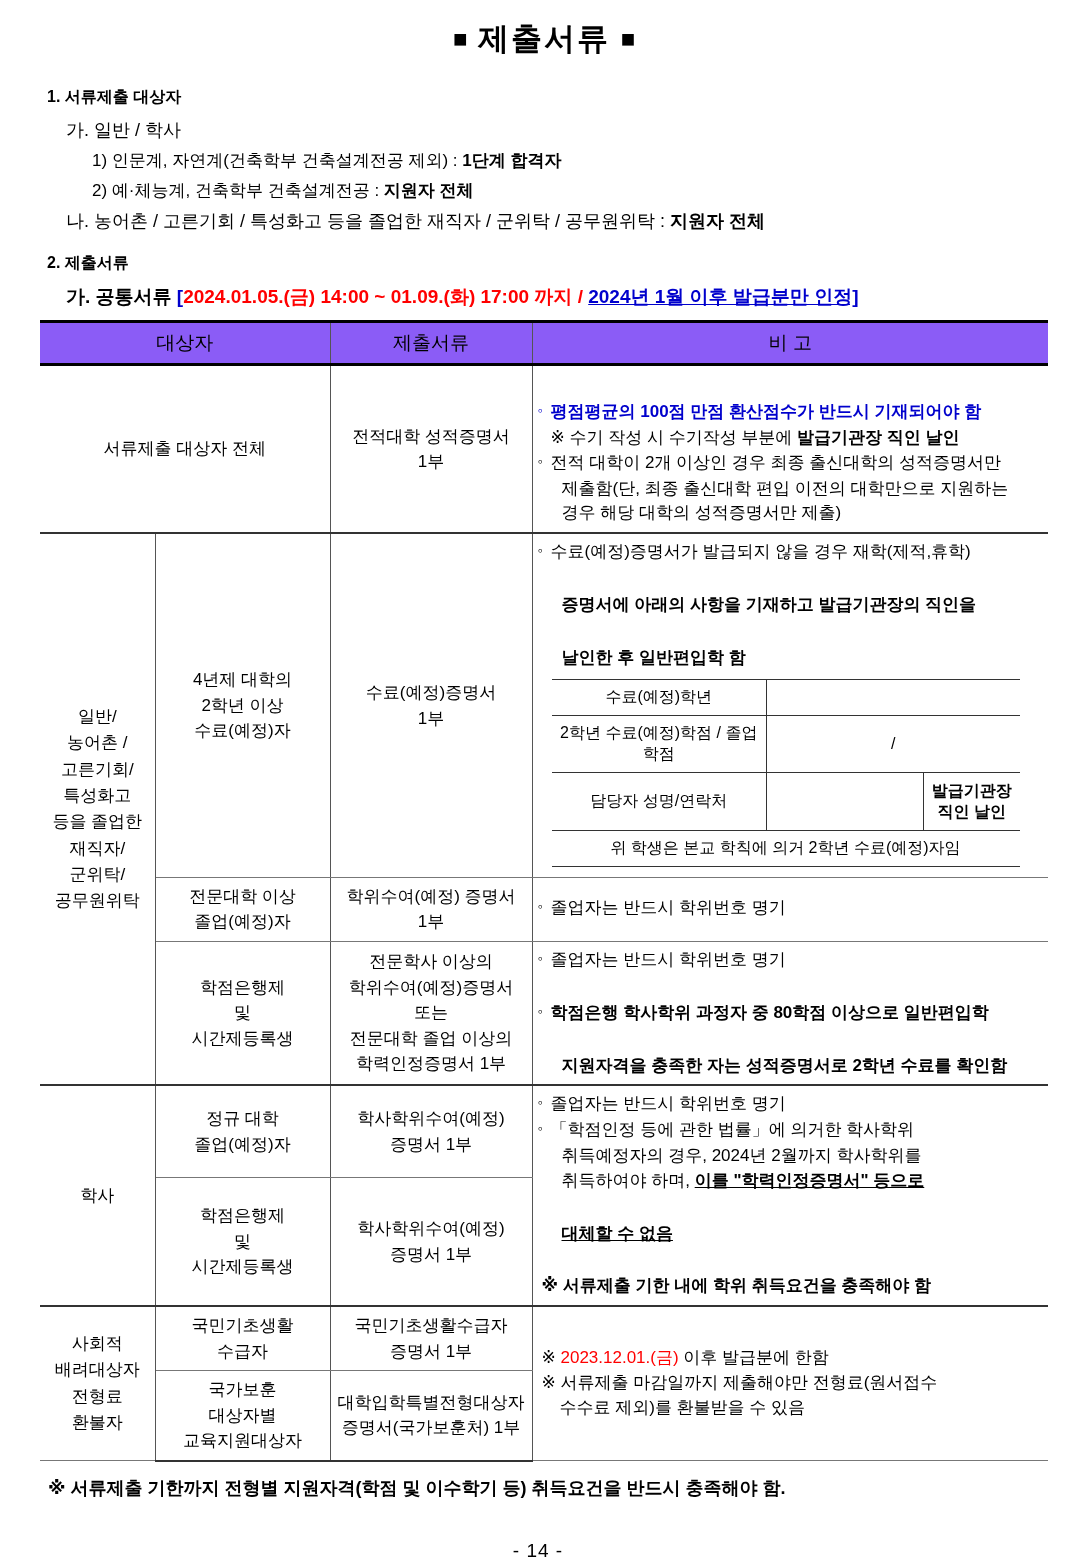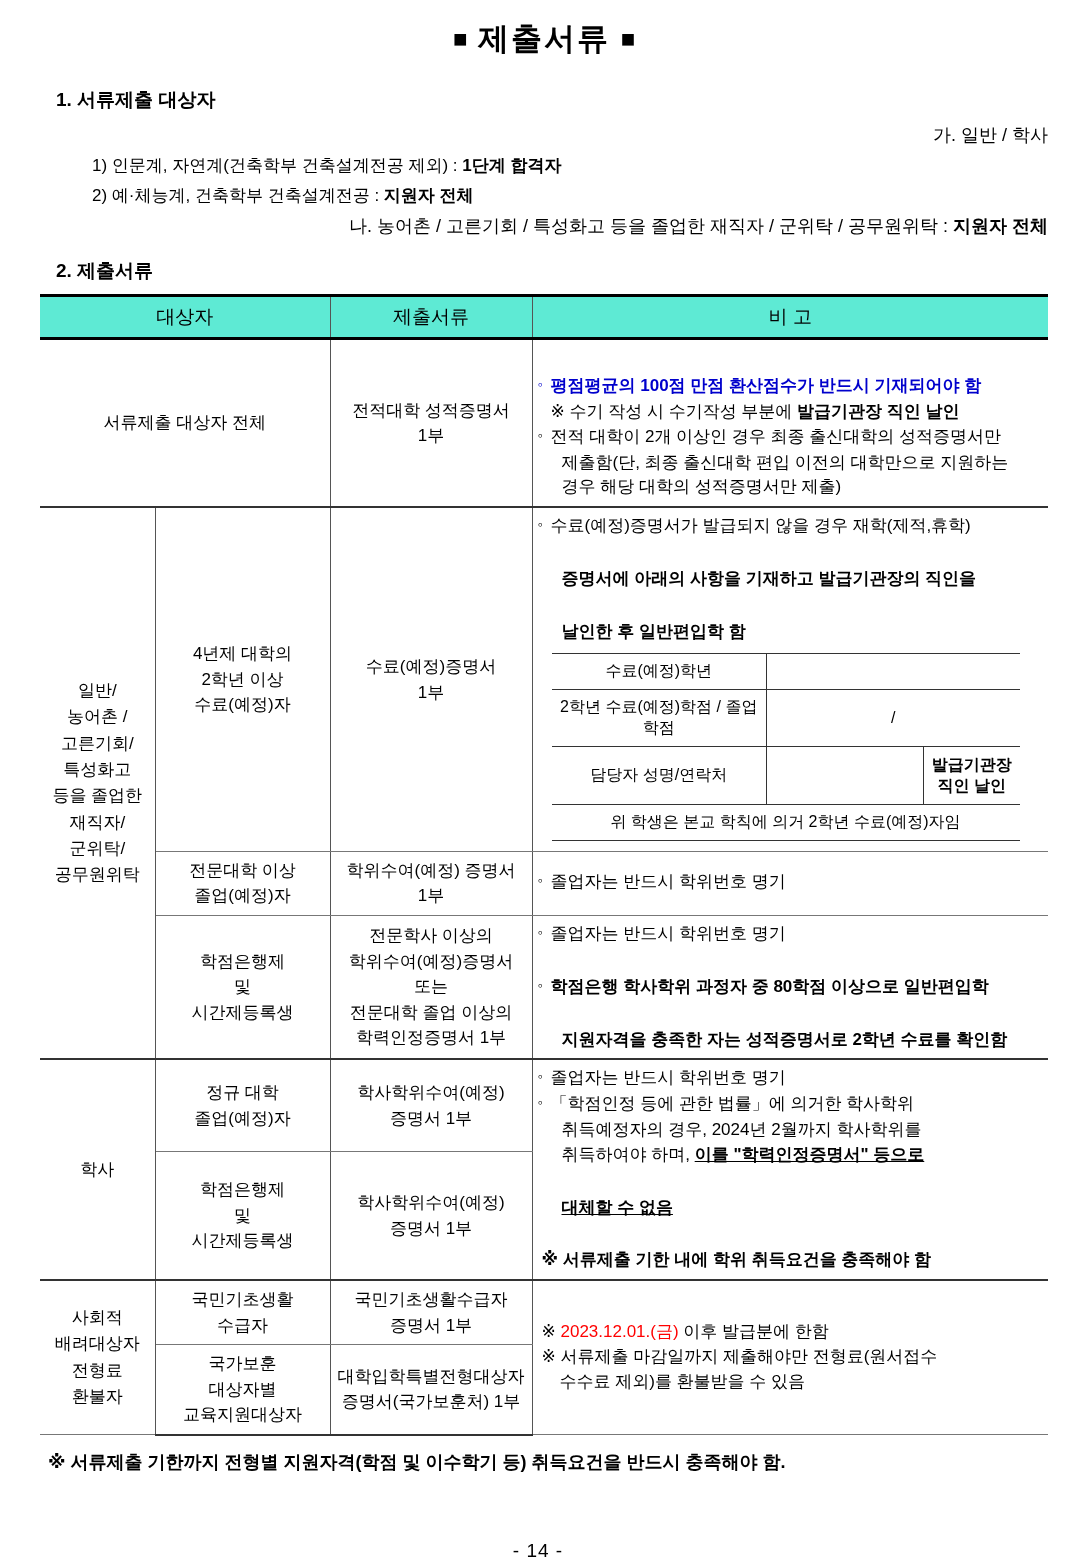--- a/index.html
+++ b/index.html
@@ -29,30 +29,29 @@
     font-size: 31px;
     font-weight: bold;
     letter-spacing: 2px;
     margin: 20px 0 30px 0;
     line-height: 1.2;
   }
   .sq { font-size: 24px; vertical-align: 2px; letter-spacing: 0; }
 
   
   .lvl1 {
-    font-size: 19px;
+    font-size: 16px;
     font-weight: bold;
-    margin: 0 0 10px 16px;
+    margin: 0 0 10px 7px;
     padding-left: 0;
   }
   .lvl2 {
     font-size: 18px;
     margin: 0 0 7px 0;
     padding-left: 26px;
-    text-align: right;
   }
   .lvl3 {
     font-size: 17px;
     margin: 0 0 7px 0;
     padding-left: 52px;
   }
   .b { font-weight: bold; margin-top: 28px; }
   .sec2 { margin-top: 20px; }
   .sub-a {
     font-size: 19px;
@@ -74,21 +73,21 @@
   table.main th, table.main td {
     border-left: 1px solid #555;
     border-right: 1px solid #555;
     border-top: 1px solid #777;
     border-bottom: 1px solid #777;
     vertical-align: middle;
     font-size: 17px;
     padding: 6px 5px;
   }
   table.main th {
-    background: #5eead4;
+    background: #8b5cf6;
     font-weight: normal;
     font-size: 19px;
     text-align: center;
     padding: 7px 4px;
     border-top: 3px solid #000;
     border-bottom: 3px solid #000;
   }
   
   table.main tr > *:first-child { border-left: none; }
   table.main tr > *:last-child  { border-right: none; }
@@ -184,20 +183,23 @@
   <div class="lvl3">
     <span>2) 예·체능계, 건축학부 건축설계전공 : </span><span class="b">지원자 전체</span>
   </div>
 
   <div class="lvl2">
     <span>나. 농어촌 / 고른기회 / 특성화고 등을 졸업한 재직자 / 군위탁 / 공무원위탁 : </span><span class="b">지원자 전체</span>
   </div>
 
   <div class="lvl1 sec2">2. 제출서류</div>
 
+  <div class="sub-a">
+    <span>가. 공통서류 </span><span class="blue">[</span><span class="red">2024.01.05.(금) 14:00 ~ 01.09.(화) 17:00 까지</span><span class="red"> / </span><span class="blue-u">2024년 1월 이후 발급분만 인정]</span>
+  </div>
 
   <table class="main">
     <colgroup>
       <col style="width:115px">
       <col style="width:175px">
       <col style="width:202px">
       <col style="width:516px">
     </colgroup>
     <thead>
       <tr>

